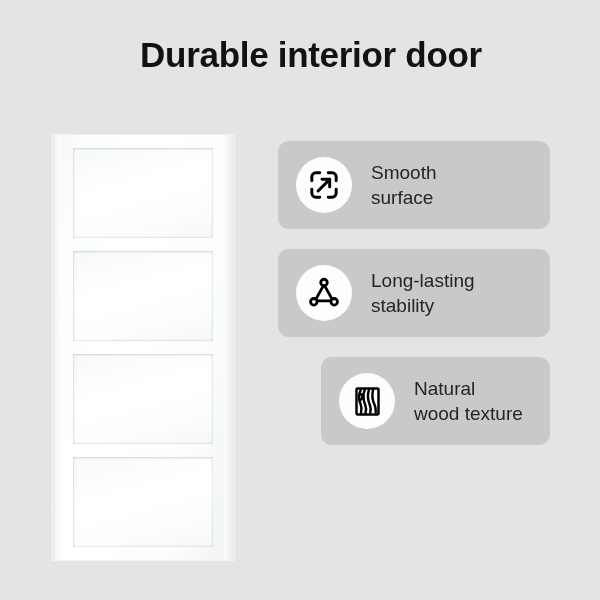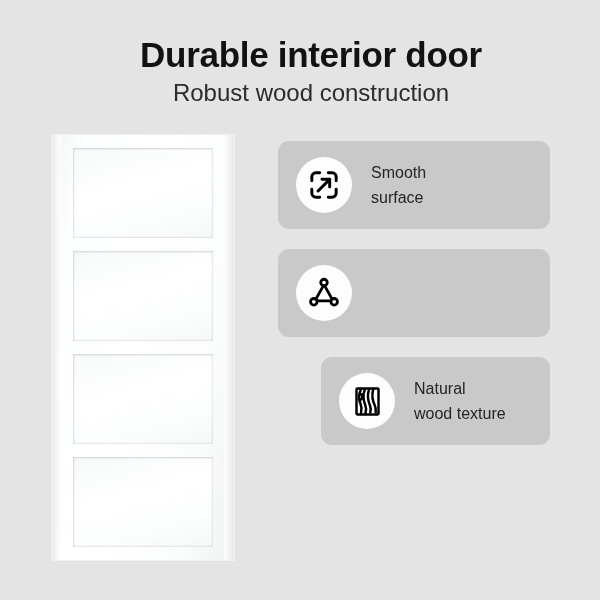--- a/index.html
+++ b/index.html
@@ -127,32 +127,31 @@
     background: #fdfdfd;
     display: flex;
     align-items: center;
     justify-content: center;
   }
   .icon-badge svg {
     display: block;
   }
   .feature-label {
     margin-left: 19px;
-    font-size: 16px;
+    font-size: 19px;
     line-height: 25px;
     color: #252525;
     white-space: pre-line;
   }
 </style>
 </head>
 <body>
 
 <div class="header">
   <h1 class="page-title">Durable interior door</h1>
-  <p class="page-subtitle">Robust wood construction</p>
 </div>
 
 <div class="product-figure">
   <div class="door">
     <div class="door-edge-left"></div>
     <div class="door-edge-right"></div>
     <div class="door-panels">
       <div class="door-panel"></div>
       <div class="door-panel"></div>
       <div class="door-panel"></div>
@@ -180,20 +179,22 @@
 
   <div class="feature-card">
     <div class="icon-badge">
       <svg width="34" height="34" viewBox="0 0 24 24" fill="none" stroke="#000" stroke-width="2" stroke-linecap="round" stroke-linejoin="round">
         <path d="M12 6.1 5.6 17.6h12.8L12 6.1z"></path>
         <circle cx="12" cy="4.6" r="2.3" fill="#fff"></circle>
         <circle cx="4.8" cy="18.2" r="2.3" fill="#fff"></circle>
         <circle cx="19.2" cy="18.2" r="2.3" fill="#fff"></circle>
       </svg>
     </div>
+    <div class="feature-label">Long-lasting
+stability</div>
   </div>
 
 
   <div class="feature-card">
     <div class="icon-badge">
       <svg width="33" height="33" viewBox="0 0 24 24" fill="none" stroke="#000" stroke-width="1.8" stroke-linecap="round" stroke-linejoin="round">
         <rect x="4" y="2.6" width="16" height="18.8" rx="0.6"></rect>
         <path d="M7.1 3.4c-1.5 3.3-1.6 6.9-.2 10.2.8 2 1 4.3.4 6.6"></path>
         <path d="M10 3.4c-1.3 3.6-1.2 7.4.3 10.9.8 1.9.9 4 .2 6.1"></path>
         <path d="M13.1 3.4c-1.2 3.7-1 7.6.6 11.1.7 1.7.8 3.6.3 5.5"></path>

